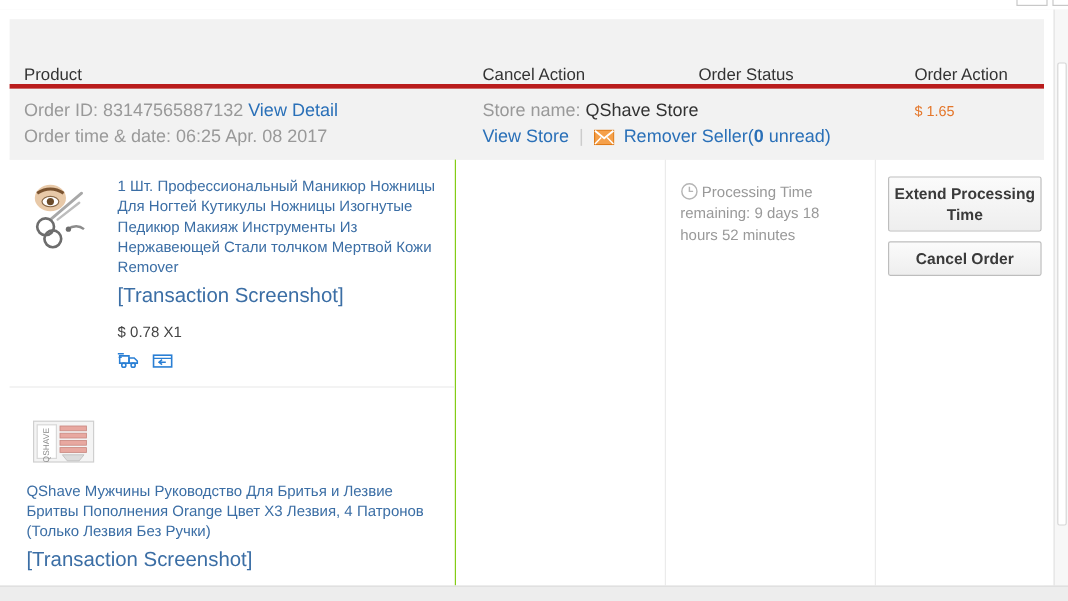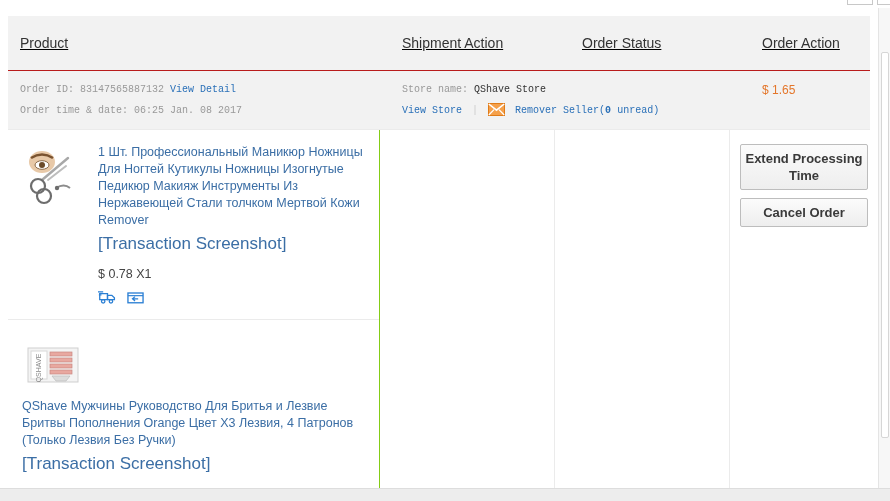--- a/index.html
+++ b/index.html
@@ -85,23 +85,22 @@
     top: 8px;
     left: 8px;
     width: 862px;
     background: #ffffff;
   }
 
   .table-head {
     display: flex;
     background: #f2f2f2;
     height: 54px;
-    align-items: center;
-    border-bottom: 1px solid #b91c1c;
-    text-decoration: underline;
+    align-items: flex-end;
+    border-bottom: 4px solid #b91c1c;
   }
   .table-head .cell {
     font-size: 14px;
     color: #333333;
     padding-left: 12px;
     box-sizing: border-box;
   }
   .col-product  { width: 382px; }
   .col-paction  { width: 180px; }
   .col-ostatus  { width: 180px; }
@@ -114,25 +113,24 @@
     min-height: 56px;
     padding-top: 8px;
     padding-bottom: 8px;
     box-sizing: border-box;
   }
   .order-summary .cell {
     padding-left: 12px;
     box-sizing: border-box;
   }
   .sum-line {
-    font-size: 10px;
+    font-size: 15px;
     line-height: 21px;
     color: #999999;
     white-space: nowrap;
-    font-family: Liberation Mono, monospace;
   }
   .link {
     color: #2a70b8;
     text-decoration: none;
     cursor: pointer;
   }
   .store-val { color: #333333; }
   .divider-pipe { color: #cccccc; padding: 0 4px; }
 
   .mail-icon {
@@ -268,36 +266,36 @@
     <div class="chrome-btn b1"></div>
     <div class="chrome-btn b2"></div>
   </div>
 
   <div class="viewport">
 
     <div class="order-table">
 
       <div class="table-head">
         <div class="cell col-product">Product</div>
-        <div class="cell col-paction">Shipment Action</div>
+        <div class="cell col-paction">Cancel Action</div>
         <div class="cell col-ostatus">Order Status</div>
         <div class="cell col-oaction">Order Action</div>
       </div>
 
       <div class="order-summary">
 
         <div class="cell col-product">
           <div class="sum-line">
             <span>Order ID:</span>
             <span>83147565887132</span>
             <span class="link">View Detail</span>
           </div>
           <div class="sum-line">
             <span>Order time &amp; date:</span>
-            <span>06:25 Jan. 08 2017</span>
+            <span>06:25 Apr. 08 2017</span>
           </div>
         </div>
 
         <div class="cell col-paction" style="width:360px">
           <div class="sum-line">
             <span>Store name:</span>
             <span class="store-val">QShave Store</span>
           </div>
           <div class="sum-line">
             <span class="link">View Store</span>
@@ -402,20 +400,28 @@
                 </span>
               </div>
             </div>
           </div>
         </div>
 
         <div class="body-col c-paction"></div>
 
         <div class="body-col c-ostatus">
           <div class="status-block">
+            <div class="status-note">
+              <span class="clock-icon">
+                <svg viewBox="0 0 15 15" width="15" height="15" xmlns="http://www.w3.org/2000/svg">
+                  <circle cx="7.5" cy="7.5" r="6.3" fill="none" stroke="#b5b5b5" stroke-width="1.2"></circle>
+                  <path d="M7.5 3.6 V7.5 H10.6" fill="none" stroke="#b5b5b5" stroke-width="1.2"></path>
+                </svg>
+              </span><span>Processing Time remaining: 9 days 18 hours 52 minutes</span>
+            </div>
           </div>
         </div>
 
         <div class="body-col c-oaction">
           <div class="action-block">
             <button class="btn">Extend Processing Time</button>
             <button class="btn">Cancel Order</button>
           </div>
         </div>
 

